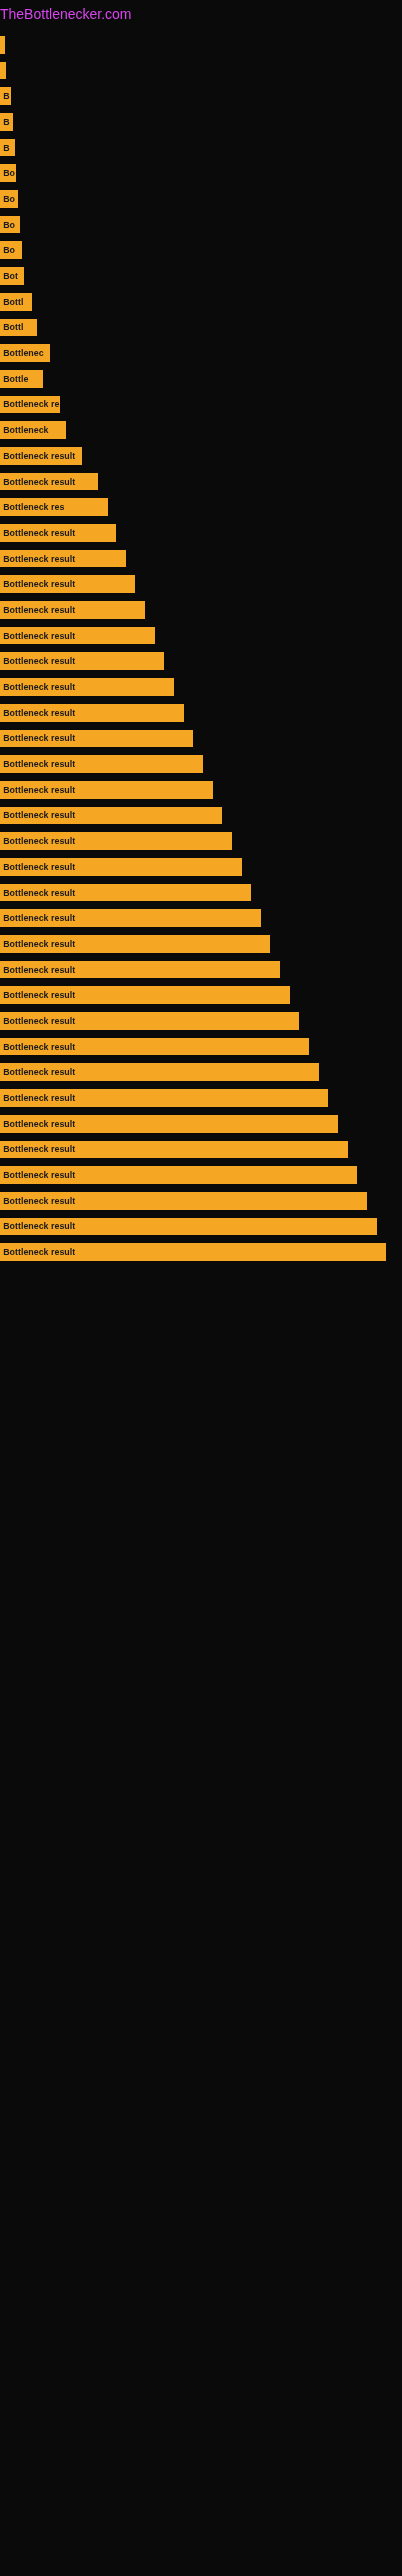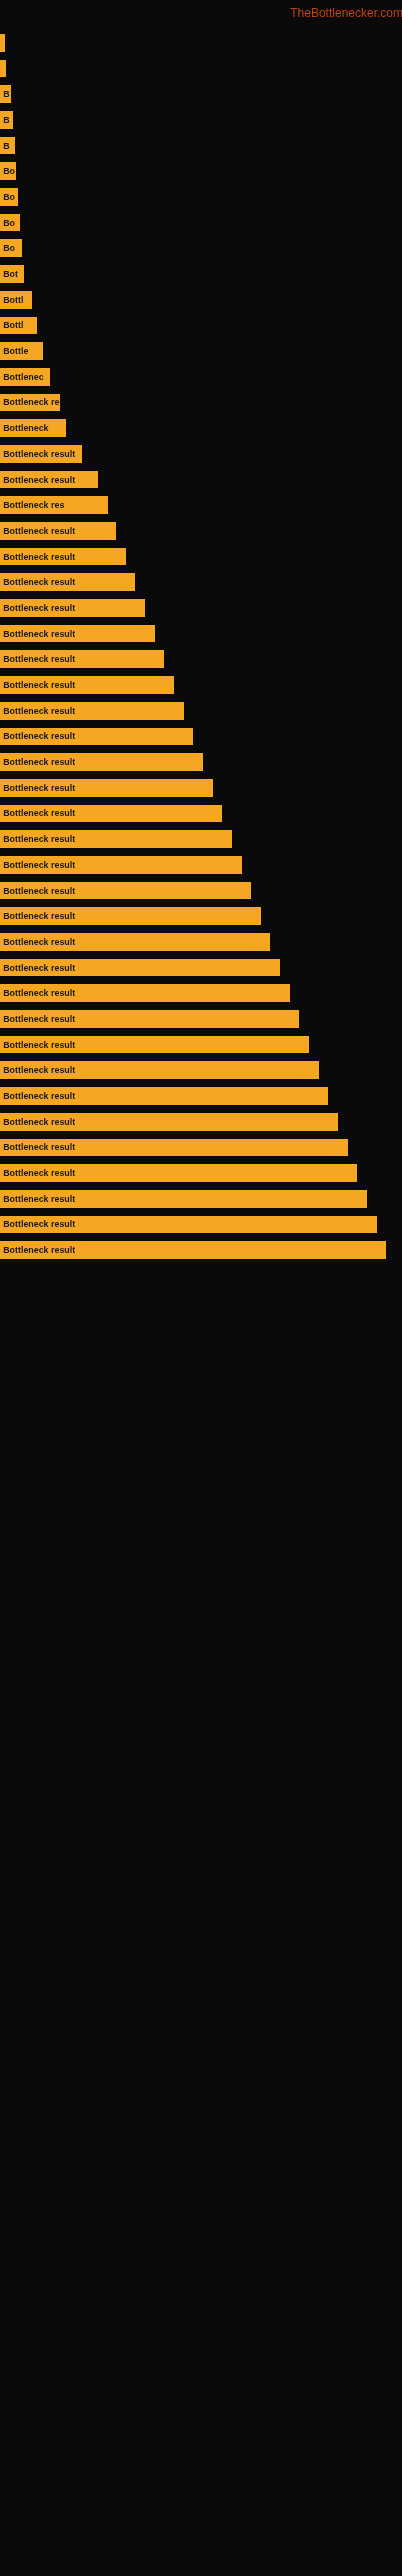--- a/index.html
+++ b/index.html
@@ -11,23 +11,23 @@
     body {
       background-color: #0a0a0a;
       width: 403px;
       min-height: 2576px;
       font-family: Arial, sans-serif;
       position: relative;
       overflow-x: hidden;
     }
 
     .site-title {
-      color: #c2410c;
-      font-size: 12px;
-      text-align: right;
+      color: #d946ef;
+      font-size: 14px;
+      text-align: left;
       padding: 6.4px 0 3.2px 0;
       font-weight: normal;
     }
 
     .bars-container {
       display: flex;
       flex-direction: column;
       padding-top: 8px;
     }
 
@@ -113,30 +113,30 @@
       <div class="bar" style="width: 32px;">
         <span class="bar-label">Bottl</span>
       </div>
     </div>
     <div class="bar-row">
       <div class="bar" style="width: 37px;">
         <span class="bar-label">Bottl</span>
       </div>
     </div>
     <div class="bar-row">
+      <div class="bar" style="width: 50px;">
+        <span class="bar-label">Bottlenec</span>
+      </div>
+    </div>
+    <div class="bar-row">
       <div class="bar" style="width: 43px;">
         <span class="bar-label">Bottle</span>
       </div>
     </div>
     <div class="bar-row">
-      <div class="bar" style="width: 50px;">
-        <span class="bar-label">Bottlenec</span>
-      </div>
-    </div>
-    <div class="bar-row">
       <div class="bar" style="width: 60px;">
         <span class="bar-label">Bottleneck res</span>
       </div>
     </div>
     <div class="bar-row">
       <div class="bar" style="width: 66px; text-align: center;">
         <span class="bar-label">Bottleneck </span>
       </div>
     </div>
     <div class="bar-row">

